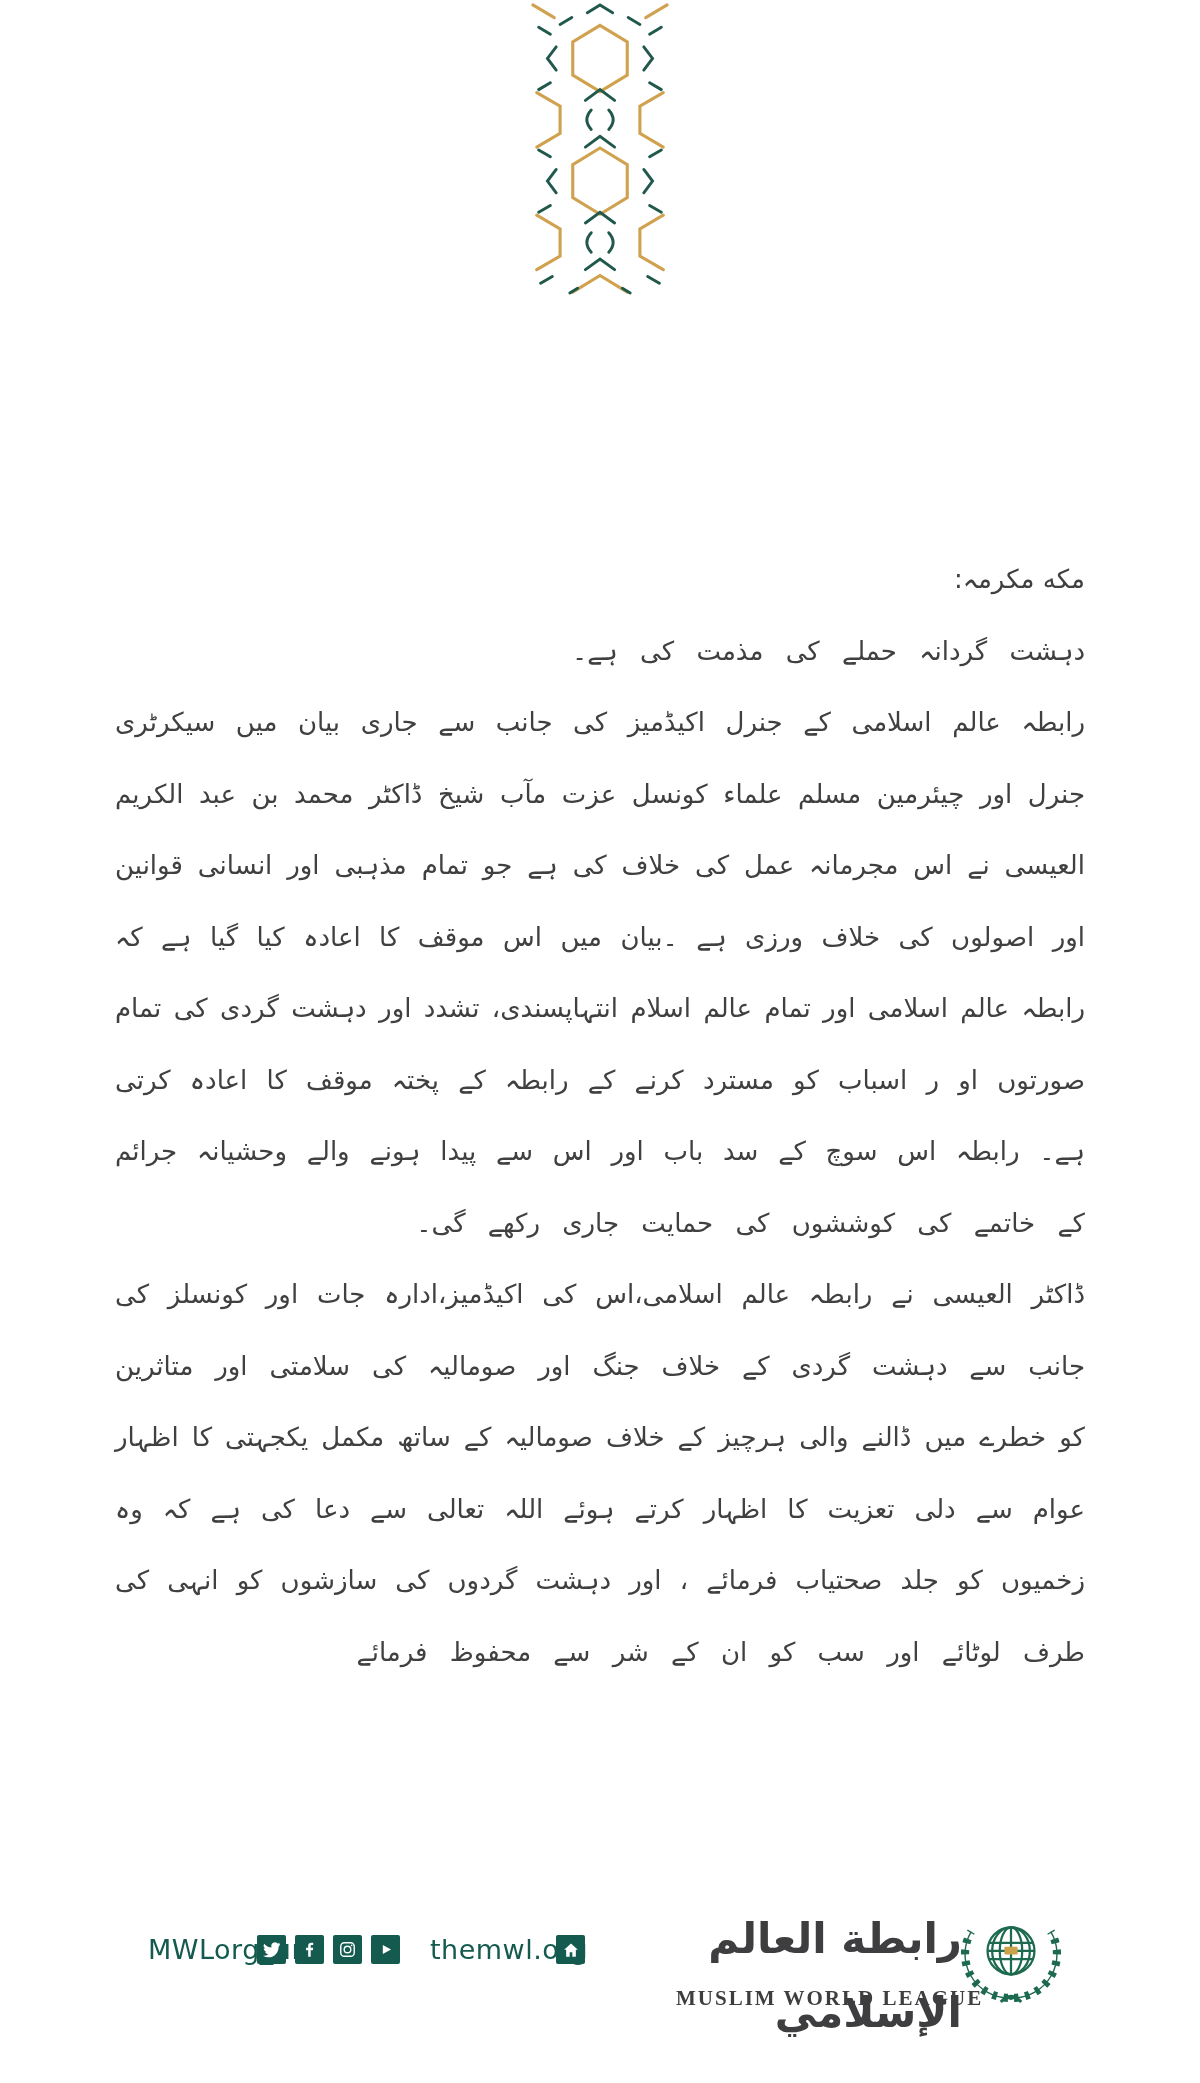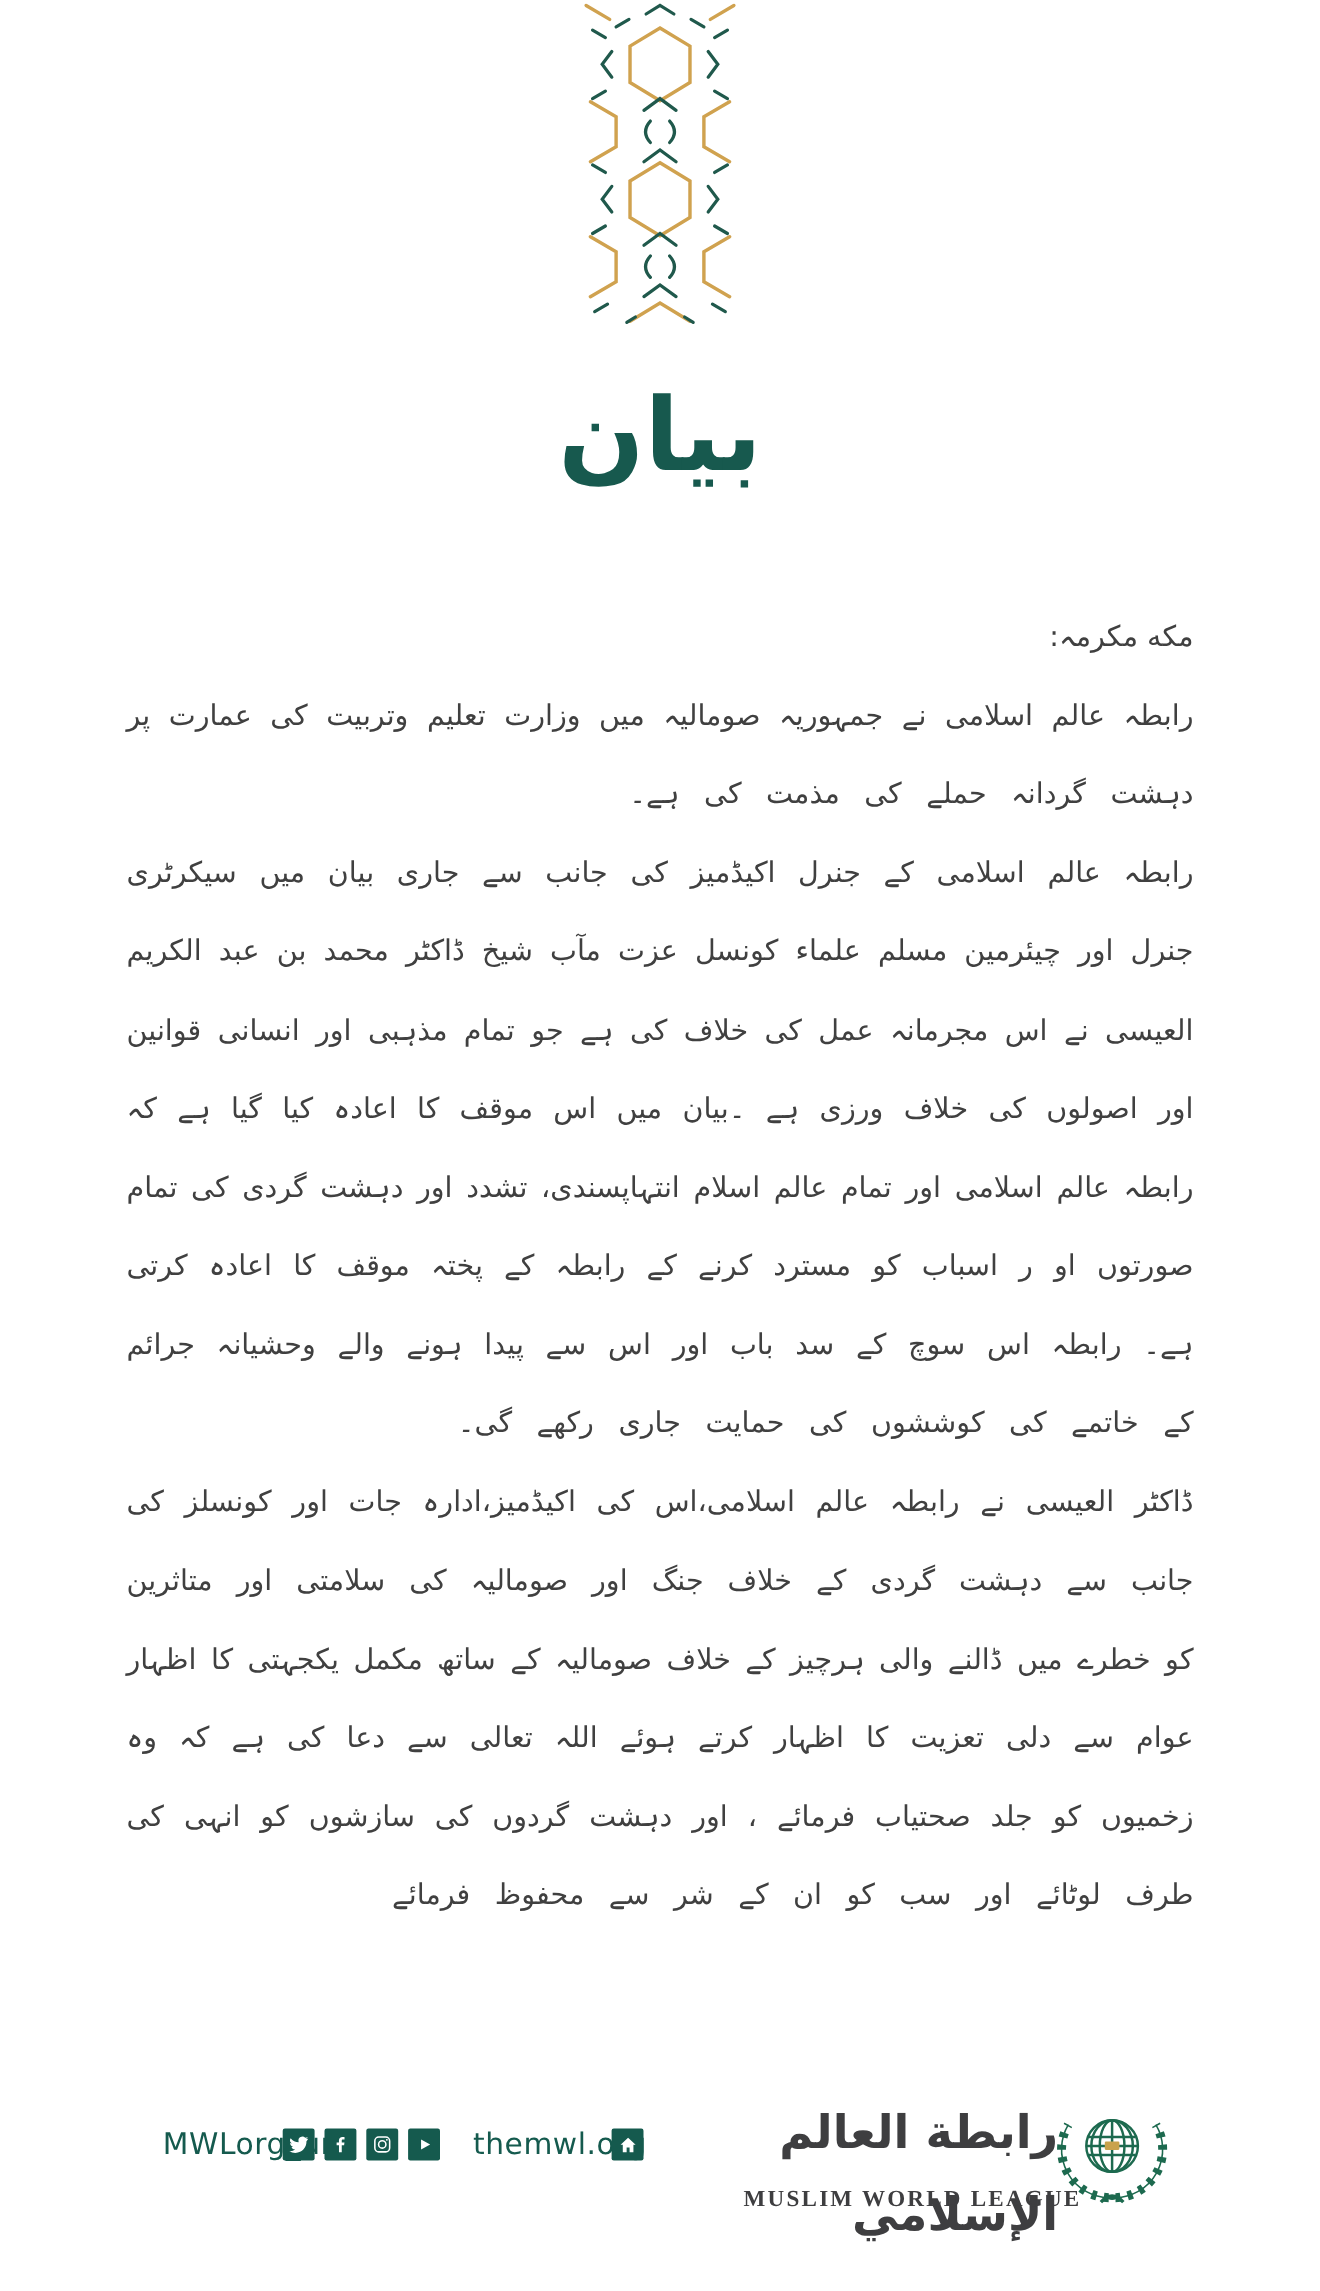--- a/index.html
+++ b/index.html
@@ -114,26 +114,24 @@
       <path d="M66,236 Q57,246 66,256"></path>
         <path d="M84,236 Q93,246 84,256"></path>
       <path d="M60,274 L75,263 L90,274"></path>
       <path d="M14,288 L26,281"></path>
         <path d="M136,288 L124,281"></path>
       <path d="M44,298 L52,293"></path>
         <path d="M106,298 L98,293"></path>
     </g>
   </svg>
 
-  <div class="doc-title">بيان</div>
 
   <div class="statement">
 
   <div class="line align-right">مکه مکرمہ:</div>
-      <div class="line align-justify">رابطہ عالم اسلامی نے جمہوریہ صومالیہ میں وزارت تعلیم وتربیت کی عمارت پر</div>
       <div class="line align-end">دہشت گردانہ حملے کی مذمت کی ہے۔</div>
       <div class="line align-justify">رابطہ عالم اسلامی کے جنرل اکیڈمیز کی جانب سے جاری بیان میں سیکرٹری</div>
       <div class="line align-justify">جنرل اور چیئرمین مسلم علماء کونسل عزت مآب شیخ ڈاکٹر محمد بن عبد الکریم</div>
       <div class="line align-justify">العیسی نے اس مجرمانہ عمل کی خلاف کی ہے جو تمام مذہبی اور انسانی قوانین</div>
       <div class="line align-justify">اور اصولوں کی خلاف ورزی ہے ۔بیان میں اس موقف کا اعادہ کیا گیا ہے کہ</div>
       <div class="line align-justify">رابطہ عالم اسلامی اور تمام عالم اسلام انتہاپسندی، تشدد اور دہشت گردی کی تمام</div>
       <div class="line align-justify">صورتوں او ر اسباب کو مسترد کرنے کے رابطہ کے پختہ موقف کا اعادہ کرتی</div>
       <div class="line align-justify">ہے۔ رابطہ اس سوچ کے سد باب اور اس سے پیدا ہونے والے وحشیانہ جرائم</div>
       <div class="line align-end">کے خاتمے کی کوششوں کی حمایت جاری رکھے گی۔</div>
       <div class="line align-justify">ڈاکٹر العیسی نے رابطہ عالم اسلامی،اس کی اکیڈمیز،ادارہ جات اور کونسلز کی</div>

